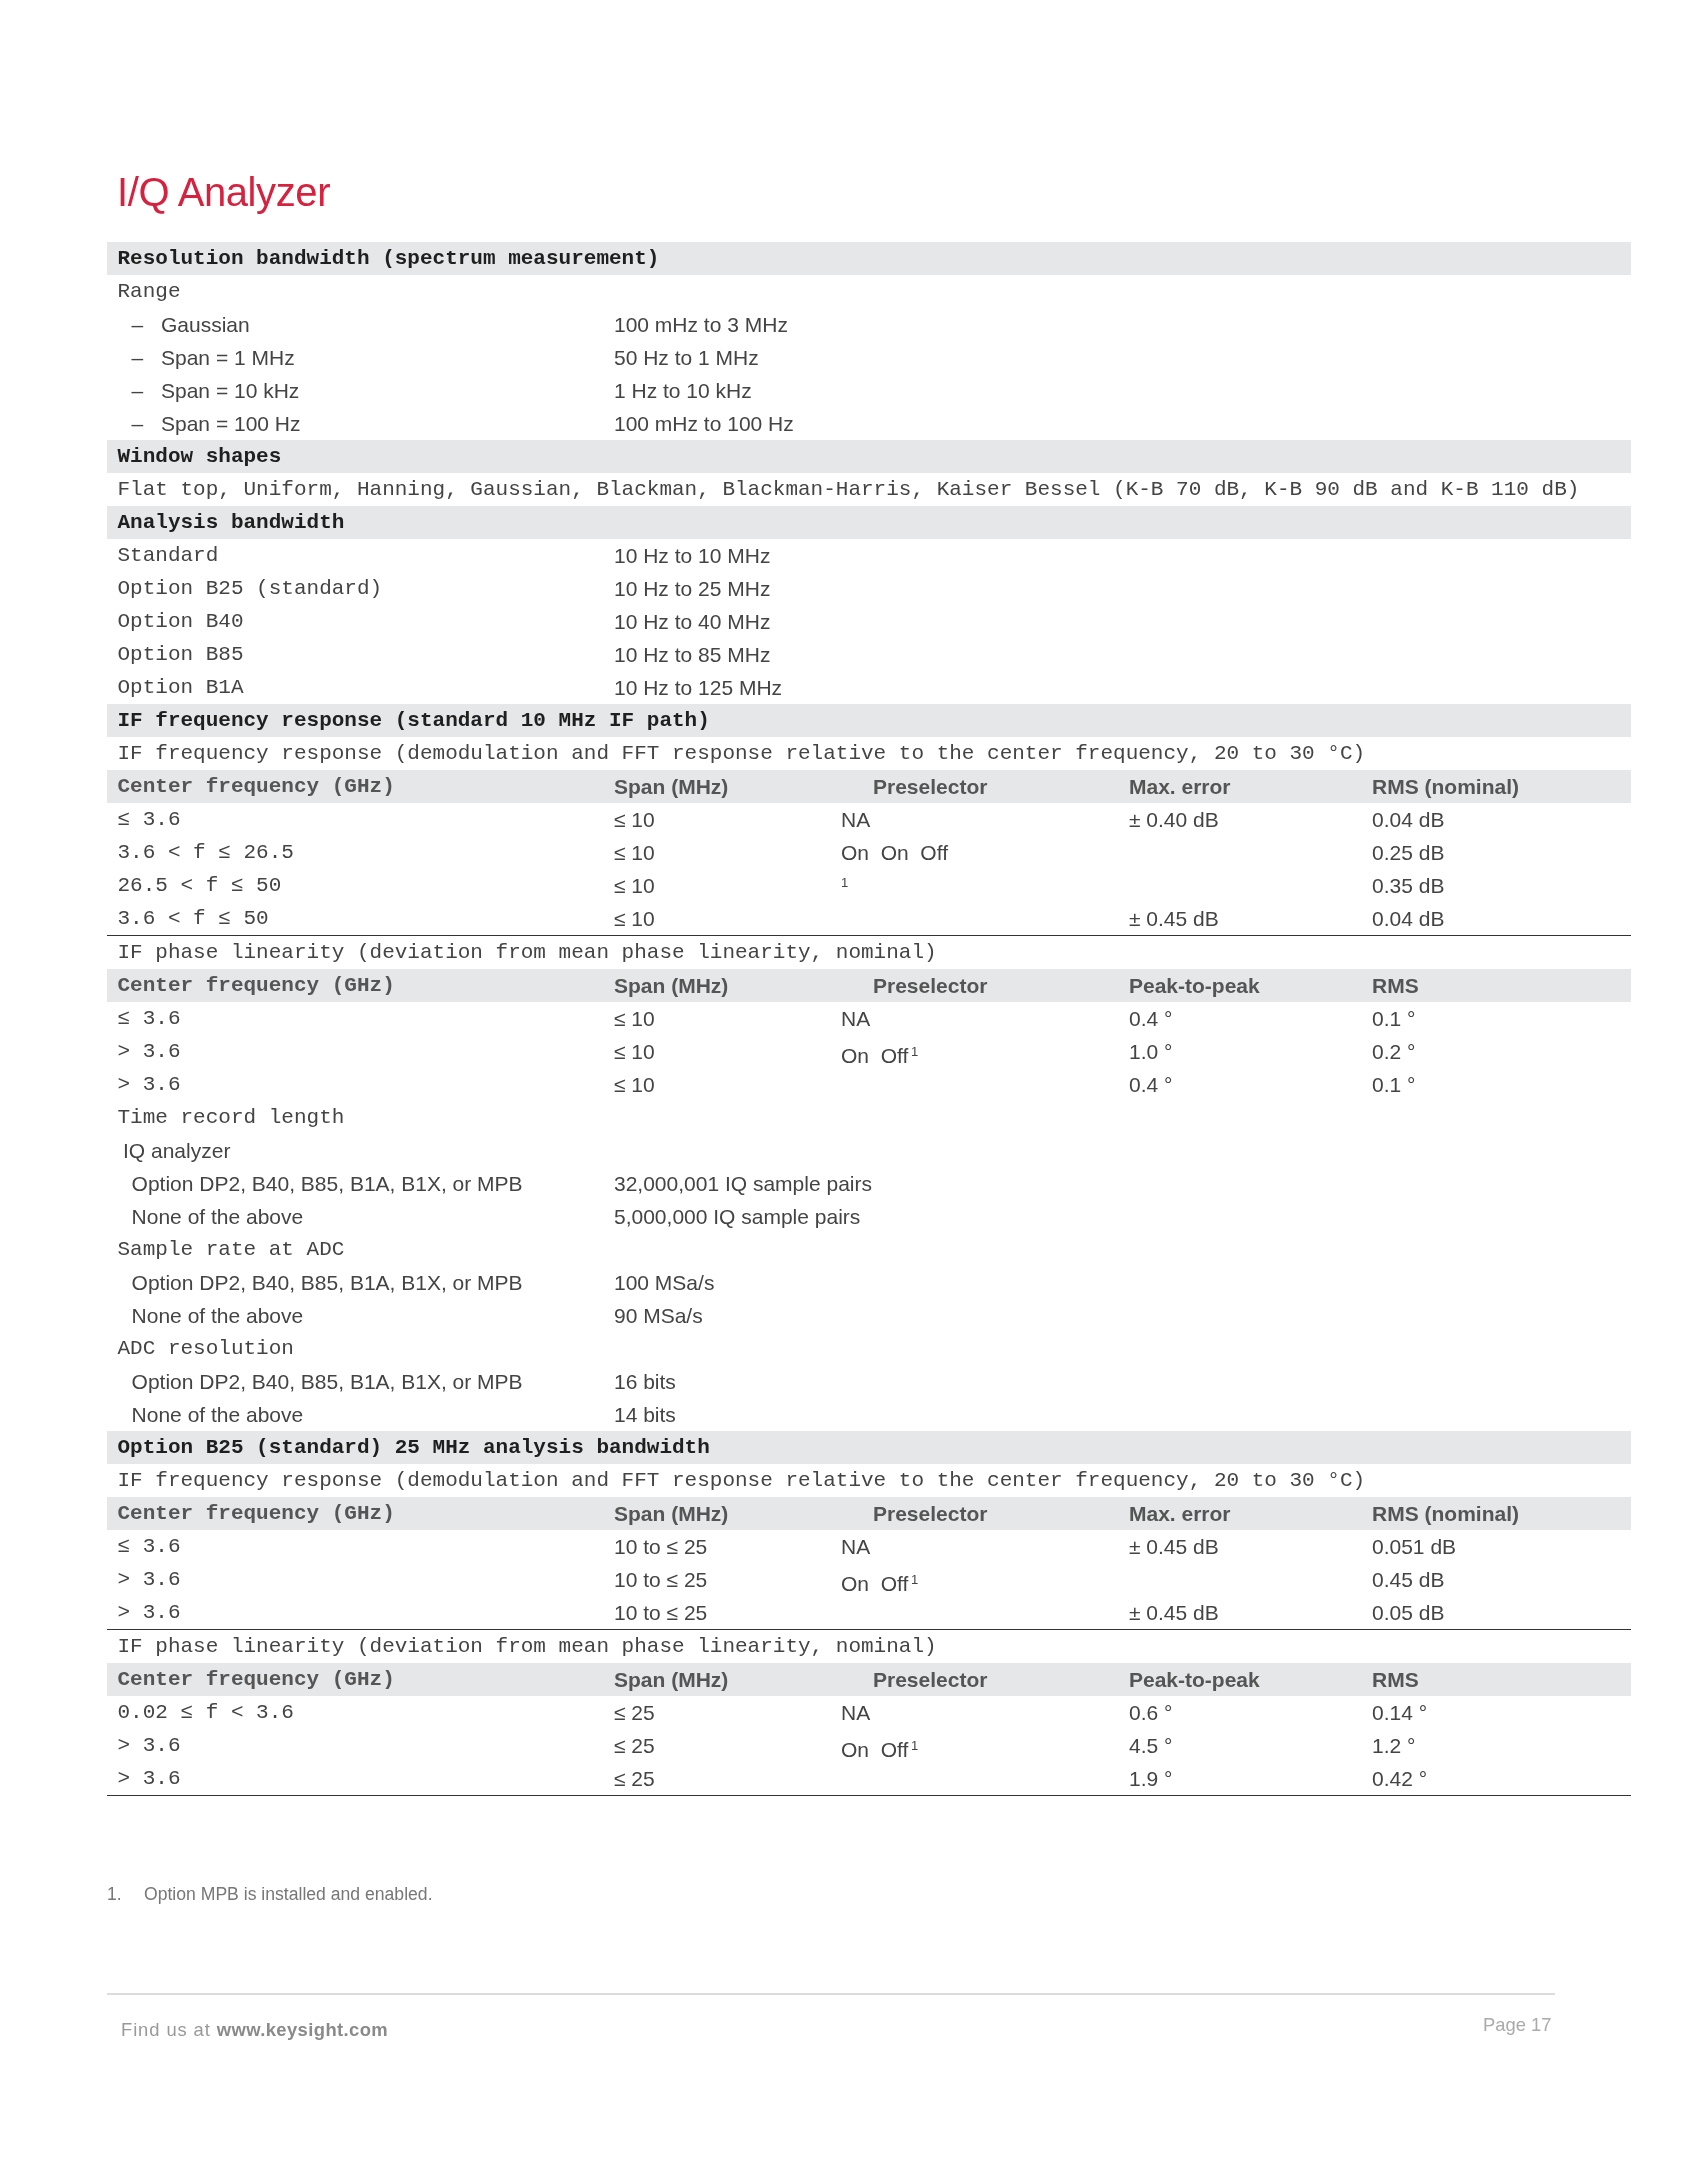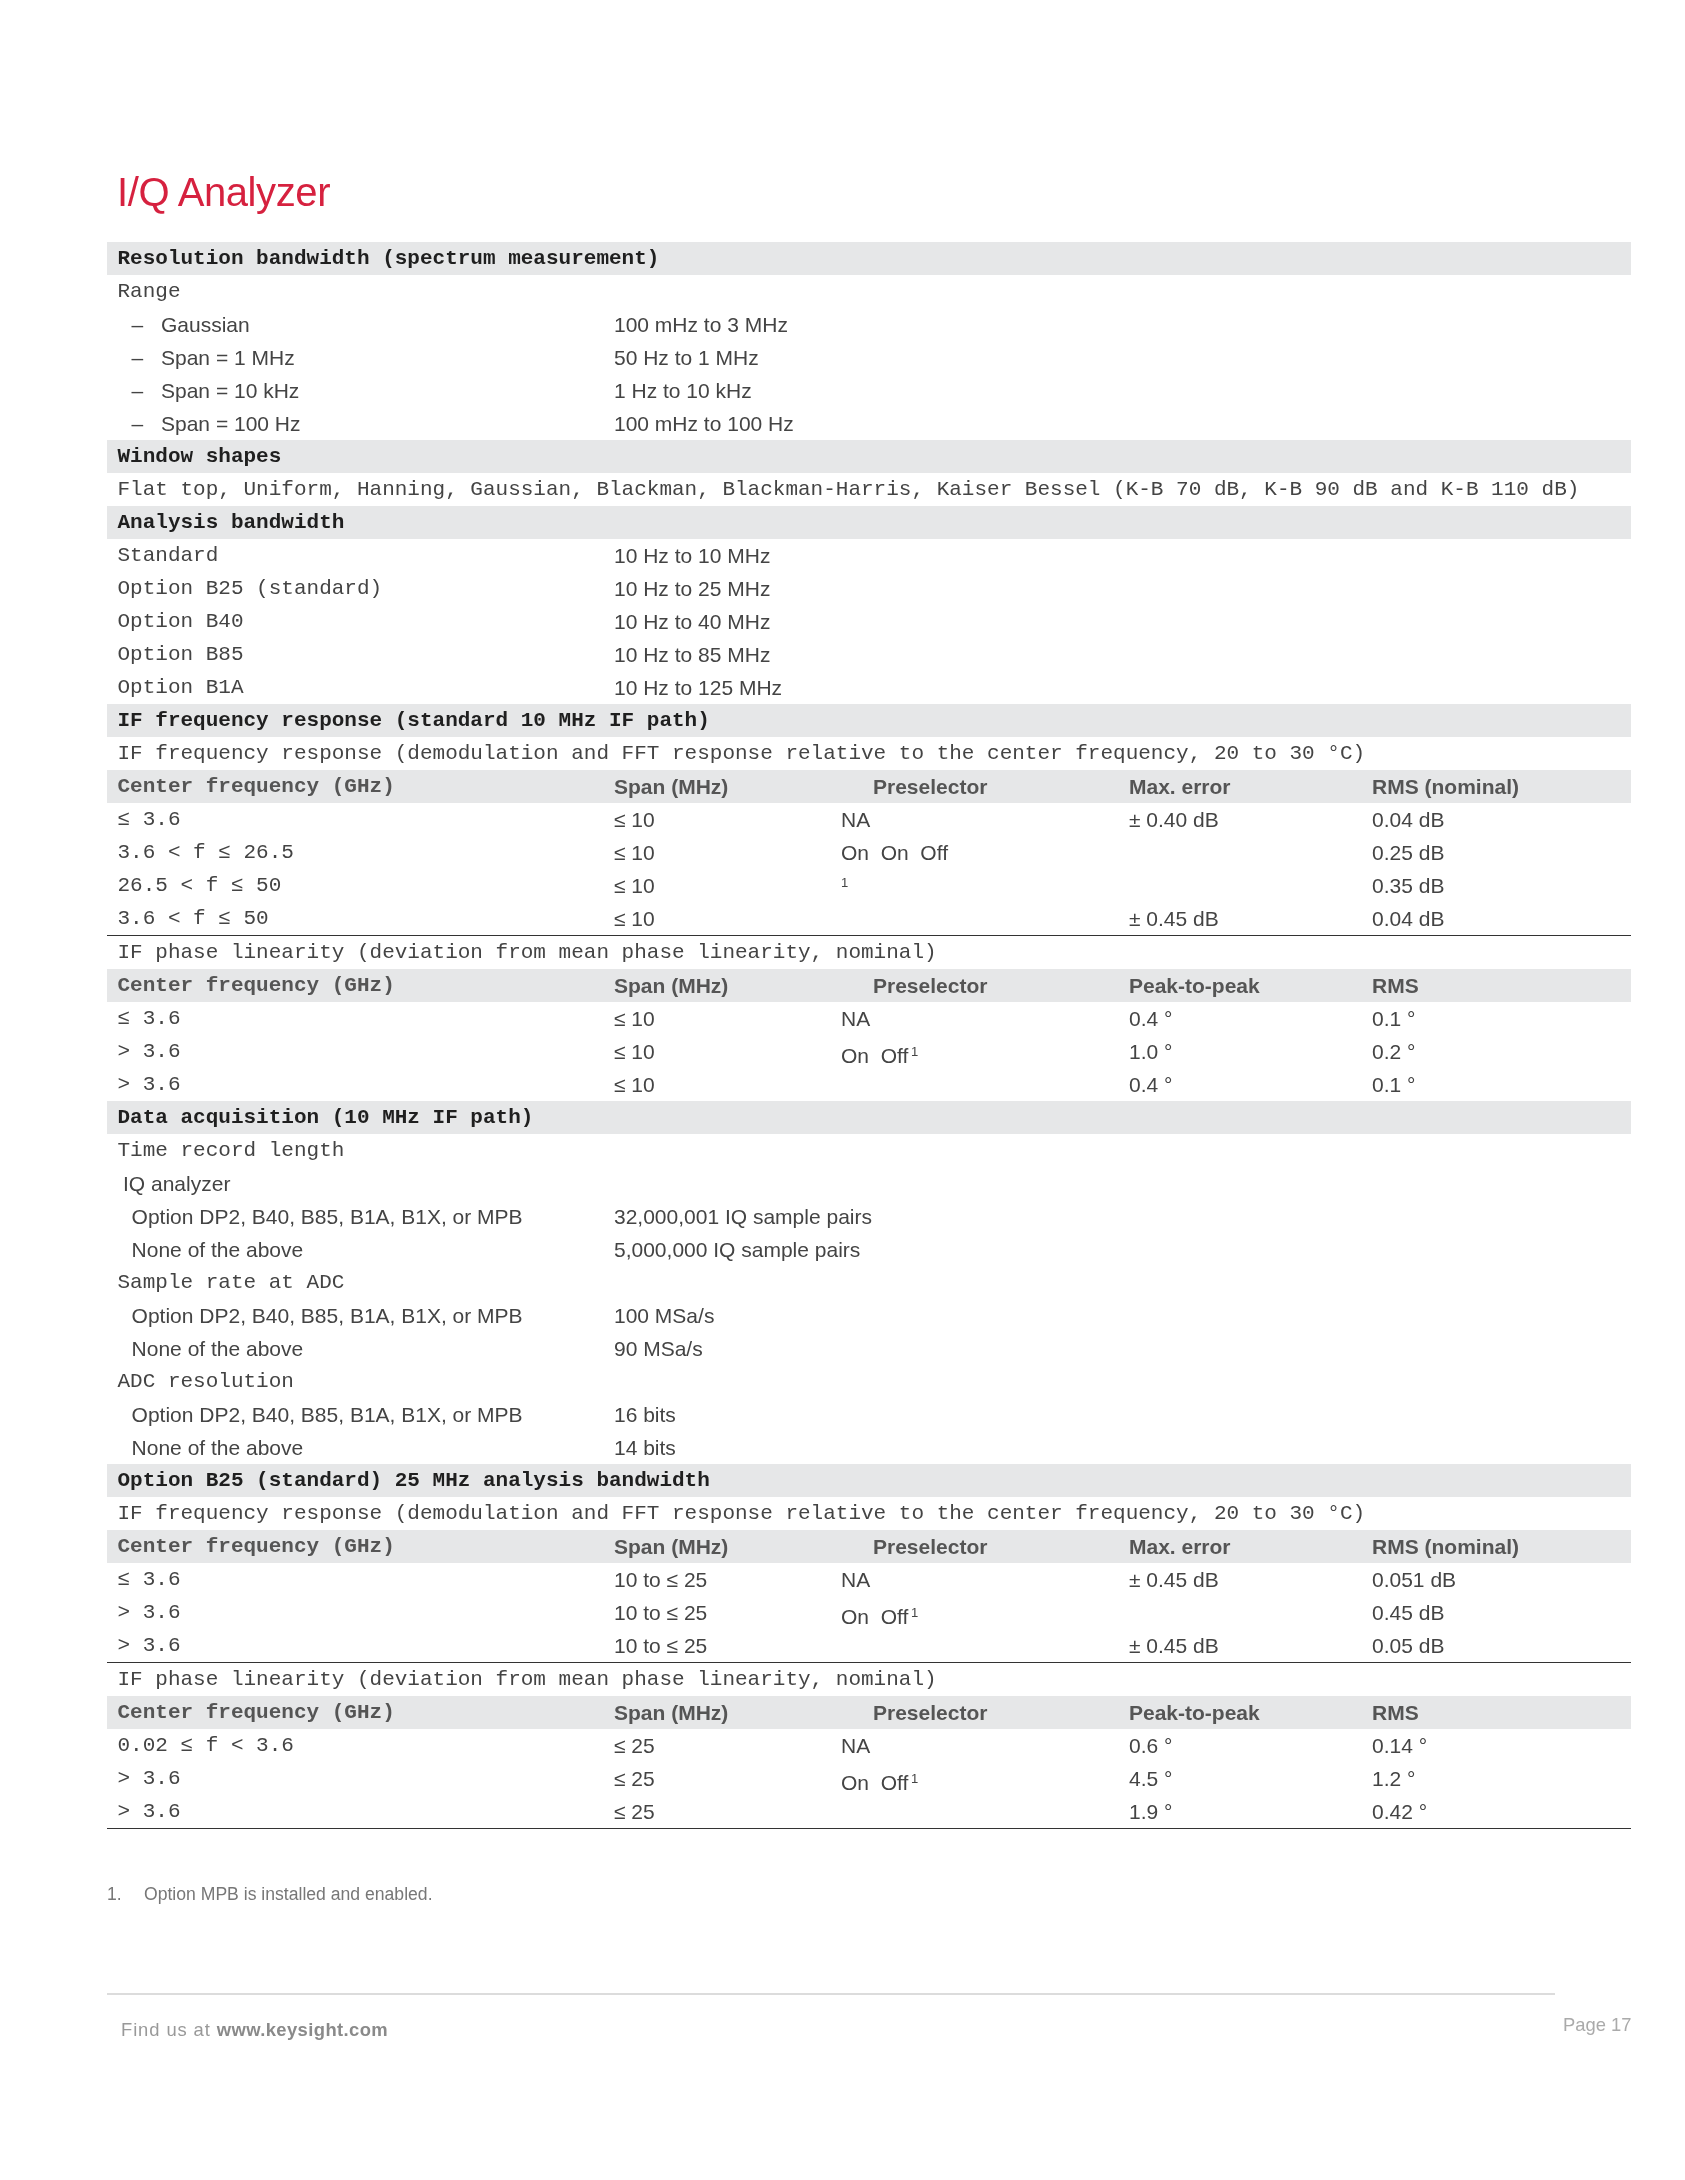--- a/index.html
+++ b/index.html
@@ -19,21 +19,21 @@
   .c3 { left:1022px; } .c4 { left:1265px; }
   .i1 { left:24.6px; } .i1b { left:26px; }
   .dash { left:24.6px; }
   .dashlabel { left:54px; }
   sup { font-size:13px; vertical-align:7px; margin-left:2.6px; }
   .footnote { position:absolute; left:107px; top:1884px; font-size:17.6px; color:#777; }
   .footnote .num { display:inline-block; width:37px; }
   .footer-rule { position:absolute; left:107px; top:1993px; width:1448px; height:1.8px; background:#dcdcdc; }
   .footer-left { position:absolute; left:121px; top:2019px; font-size:18.4px; color:#999; letter-spacing:0.9px; }
   .footer-left b { color:#8a8a8a; letter-spacing:0.4px; }
-  .footer-right { position:absolute; left:1563px; top:2014px; font-size:18.4px; color:#aaa; }
+  .footer-right { position:absolute; left:1483px; top:2014px; font-size:18.4px; color:#aaa; }
 </style>
 </head>
 <body>
 
 <h1 class="title">I/Q Analyzer</h1>
 
 <div class="sheet">
 
   <div class="row band section">
     <span class="c0">Resolution bandwidth (spectrum measurement)</span>
@@ -160,23 +160,20 @@
     <span class="c4">0.2 °</span>
   </div>
   <div class="row">
     <span class="c0">&gt; 3.6</span>
     <span class="c1">≤ 10</span>
     <span class="c2"></span>
     <span class="c3">0.4 °</span>
     <span class="c4">0.1 °</span>
   </div>
 
-  <div class="row band section">
-    <span class="c0">Data acquisition (10 MHz IF path)</span>
-  </div>
   <div class="row">
     <span class="c0">Time record length</span>
   </div>
   <div class="row">
     <span class="i1b" style="left:16px">IQ analyzer</span>
   </div>
   <div class="row">
     <span class="i1">Option DP2, B40, B85, B1A, B1X, or MPB</span>
     <span class="c1">32,000,001 IQ sample pairs</span>
   </div>

